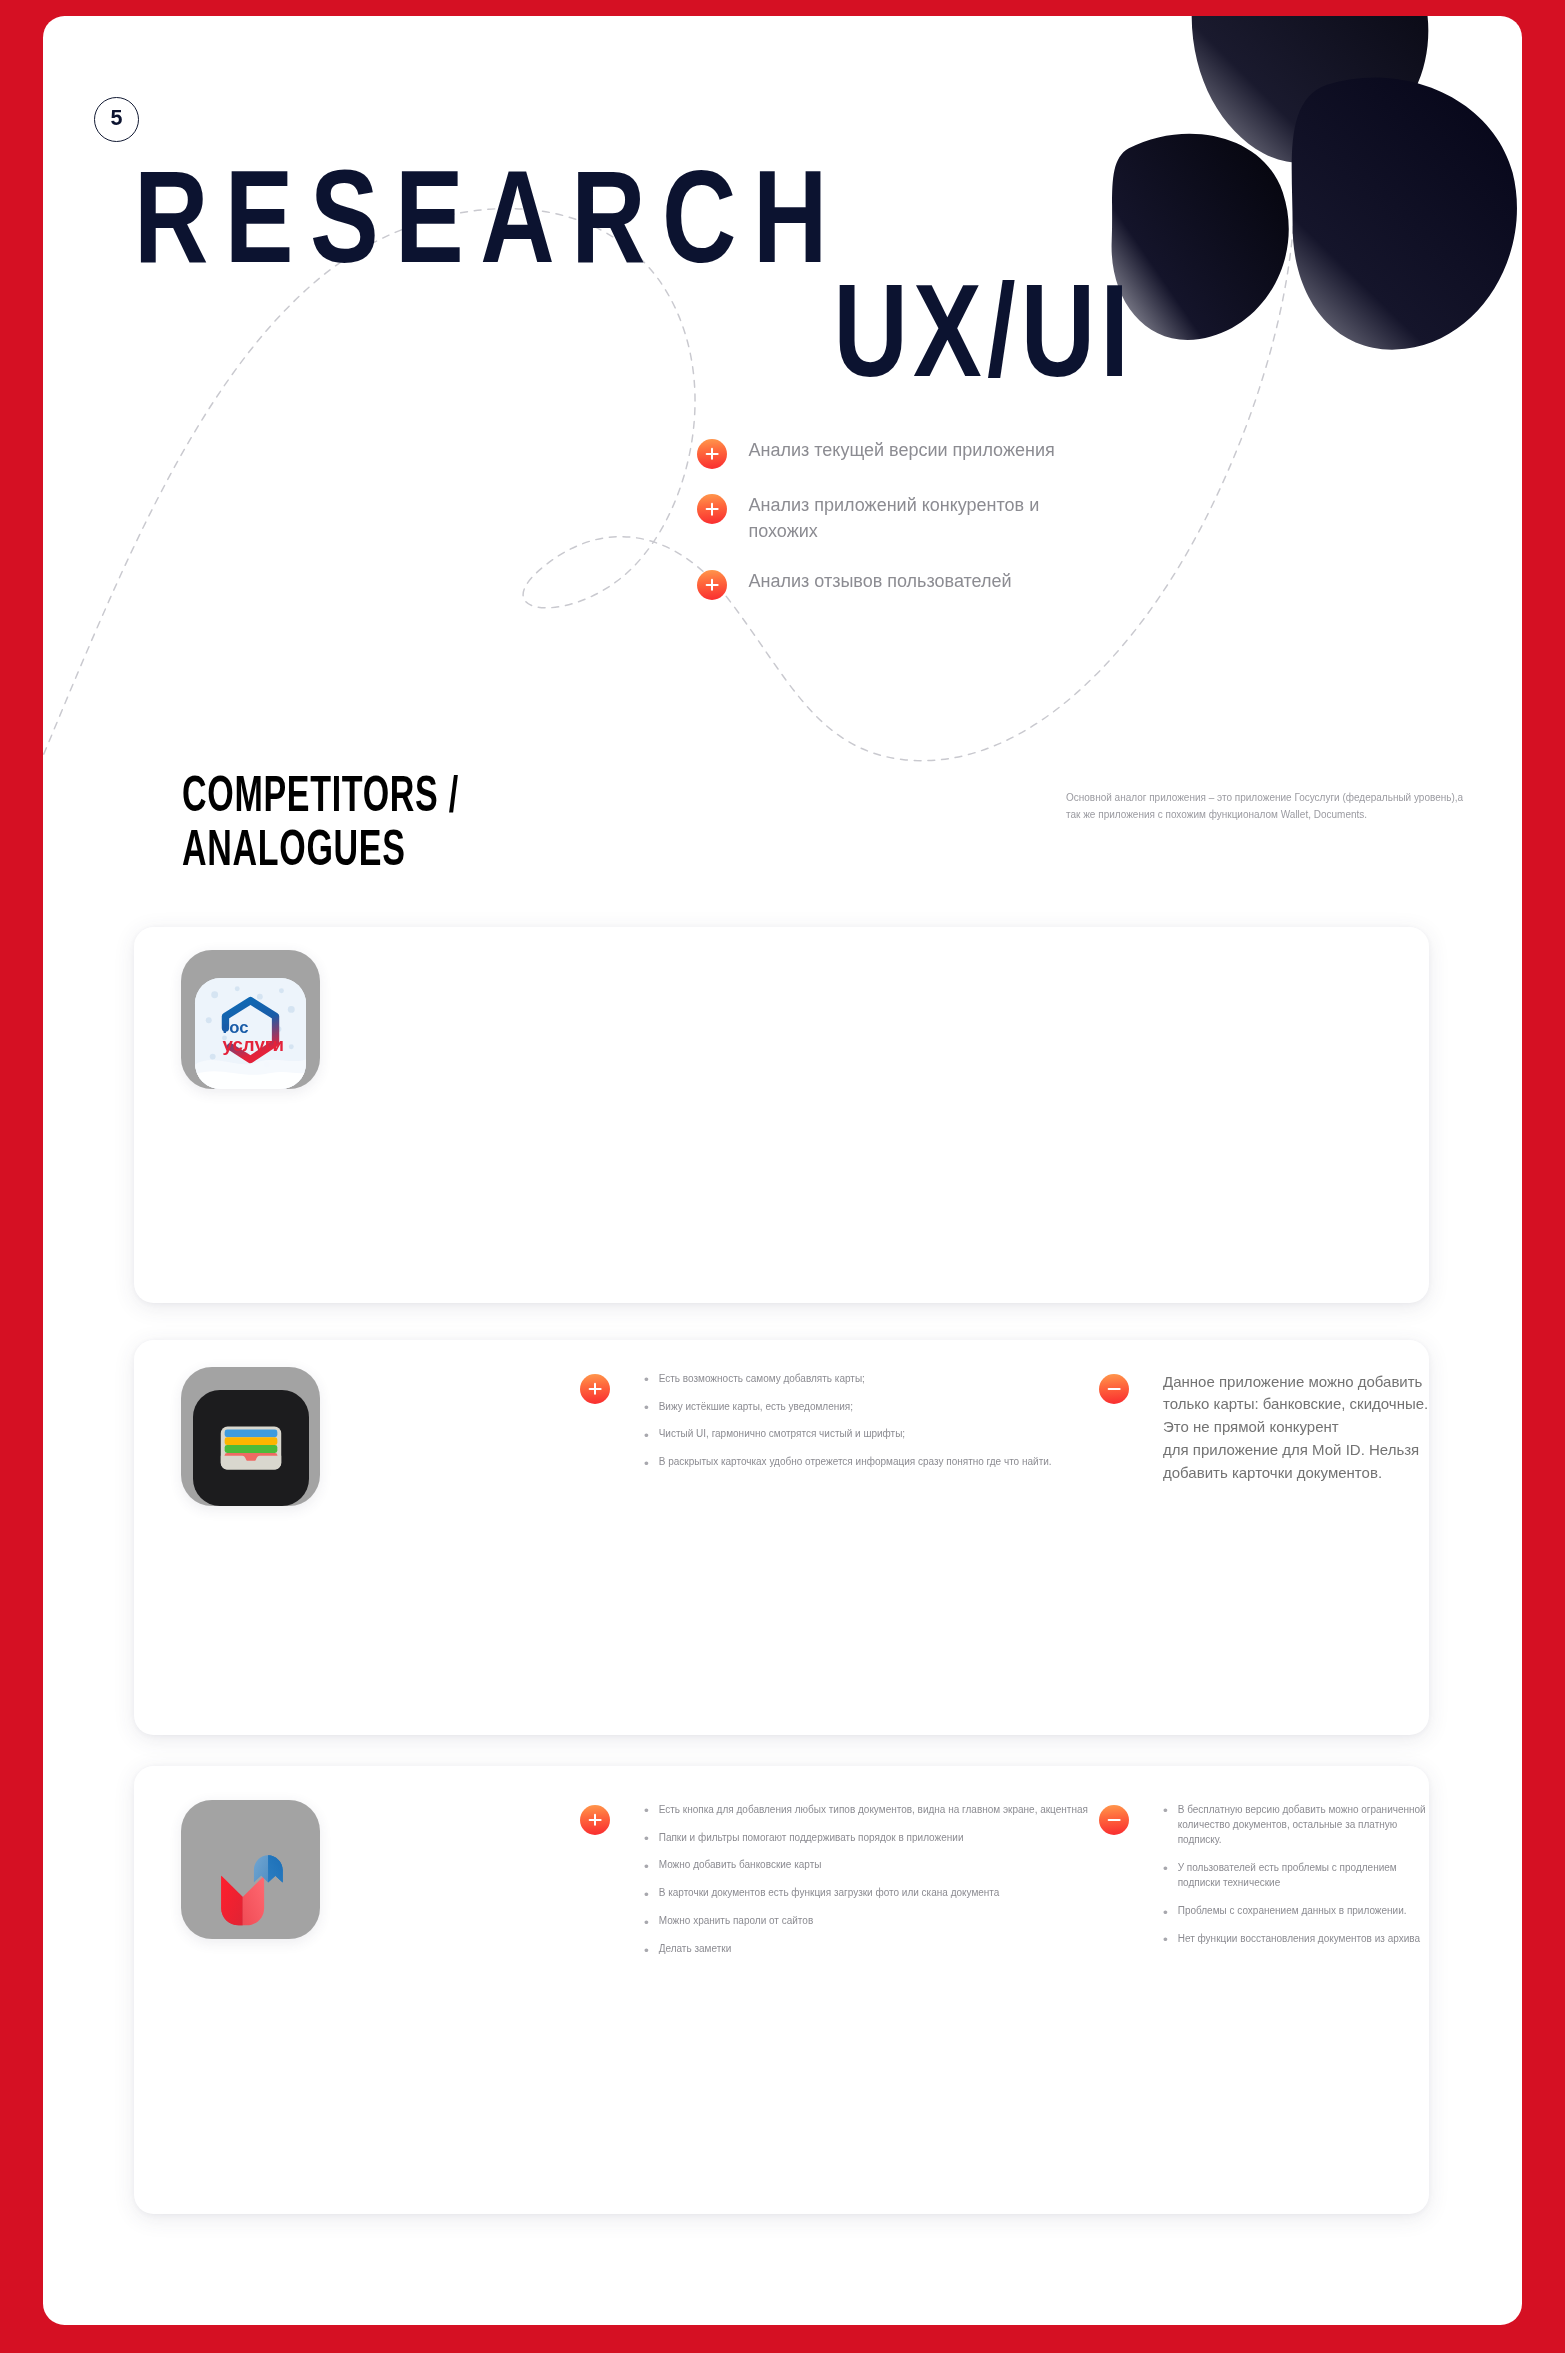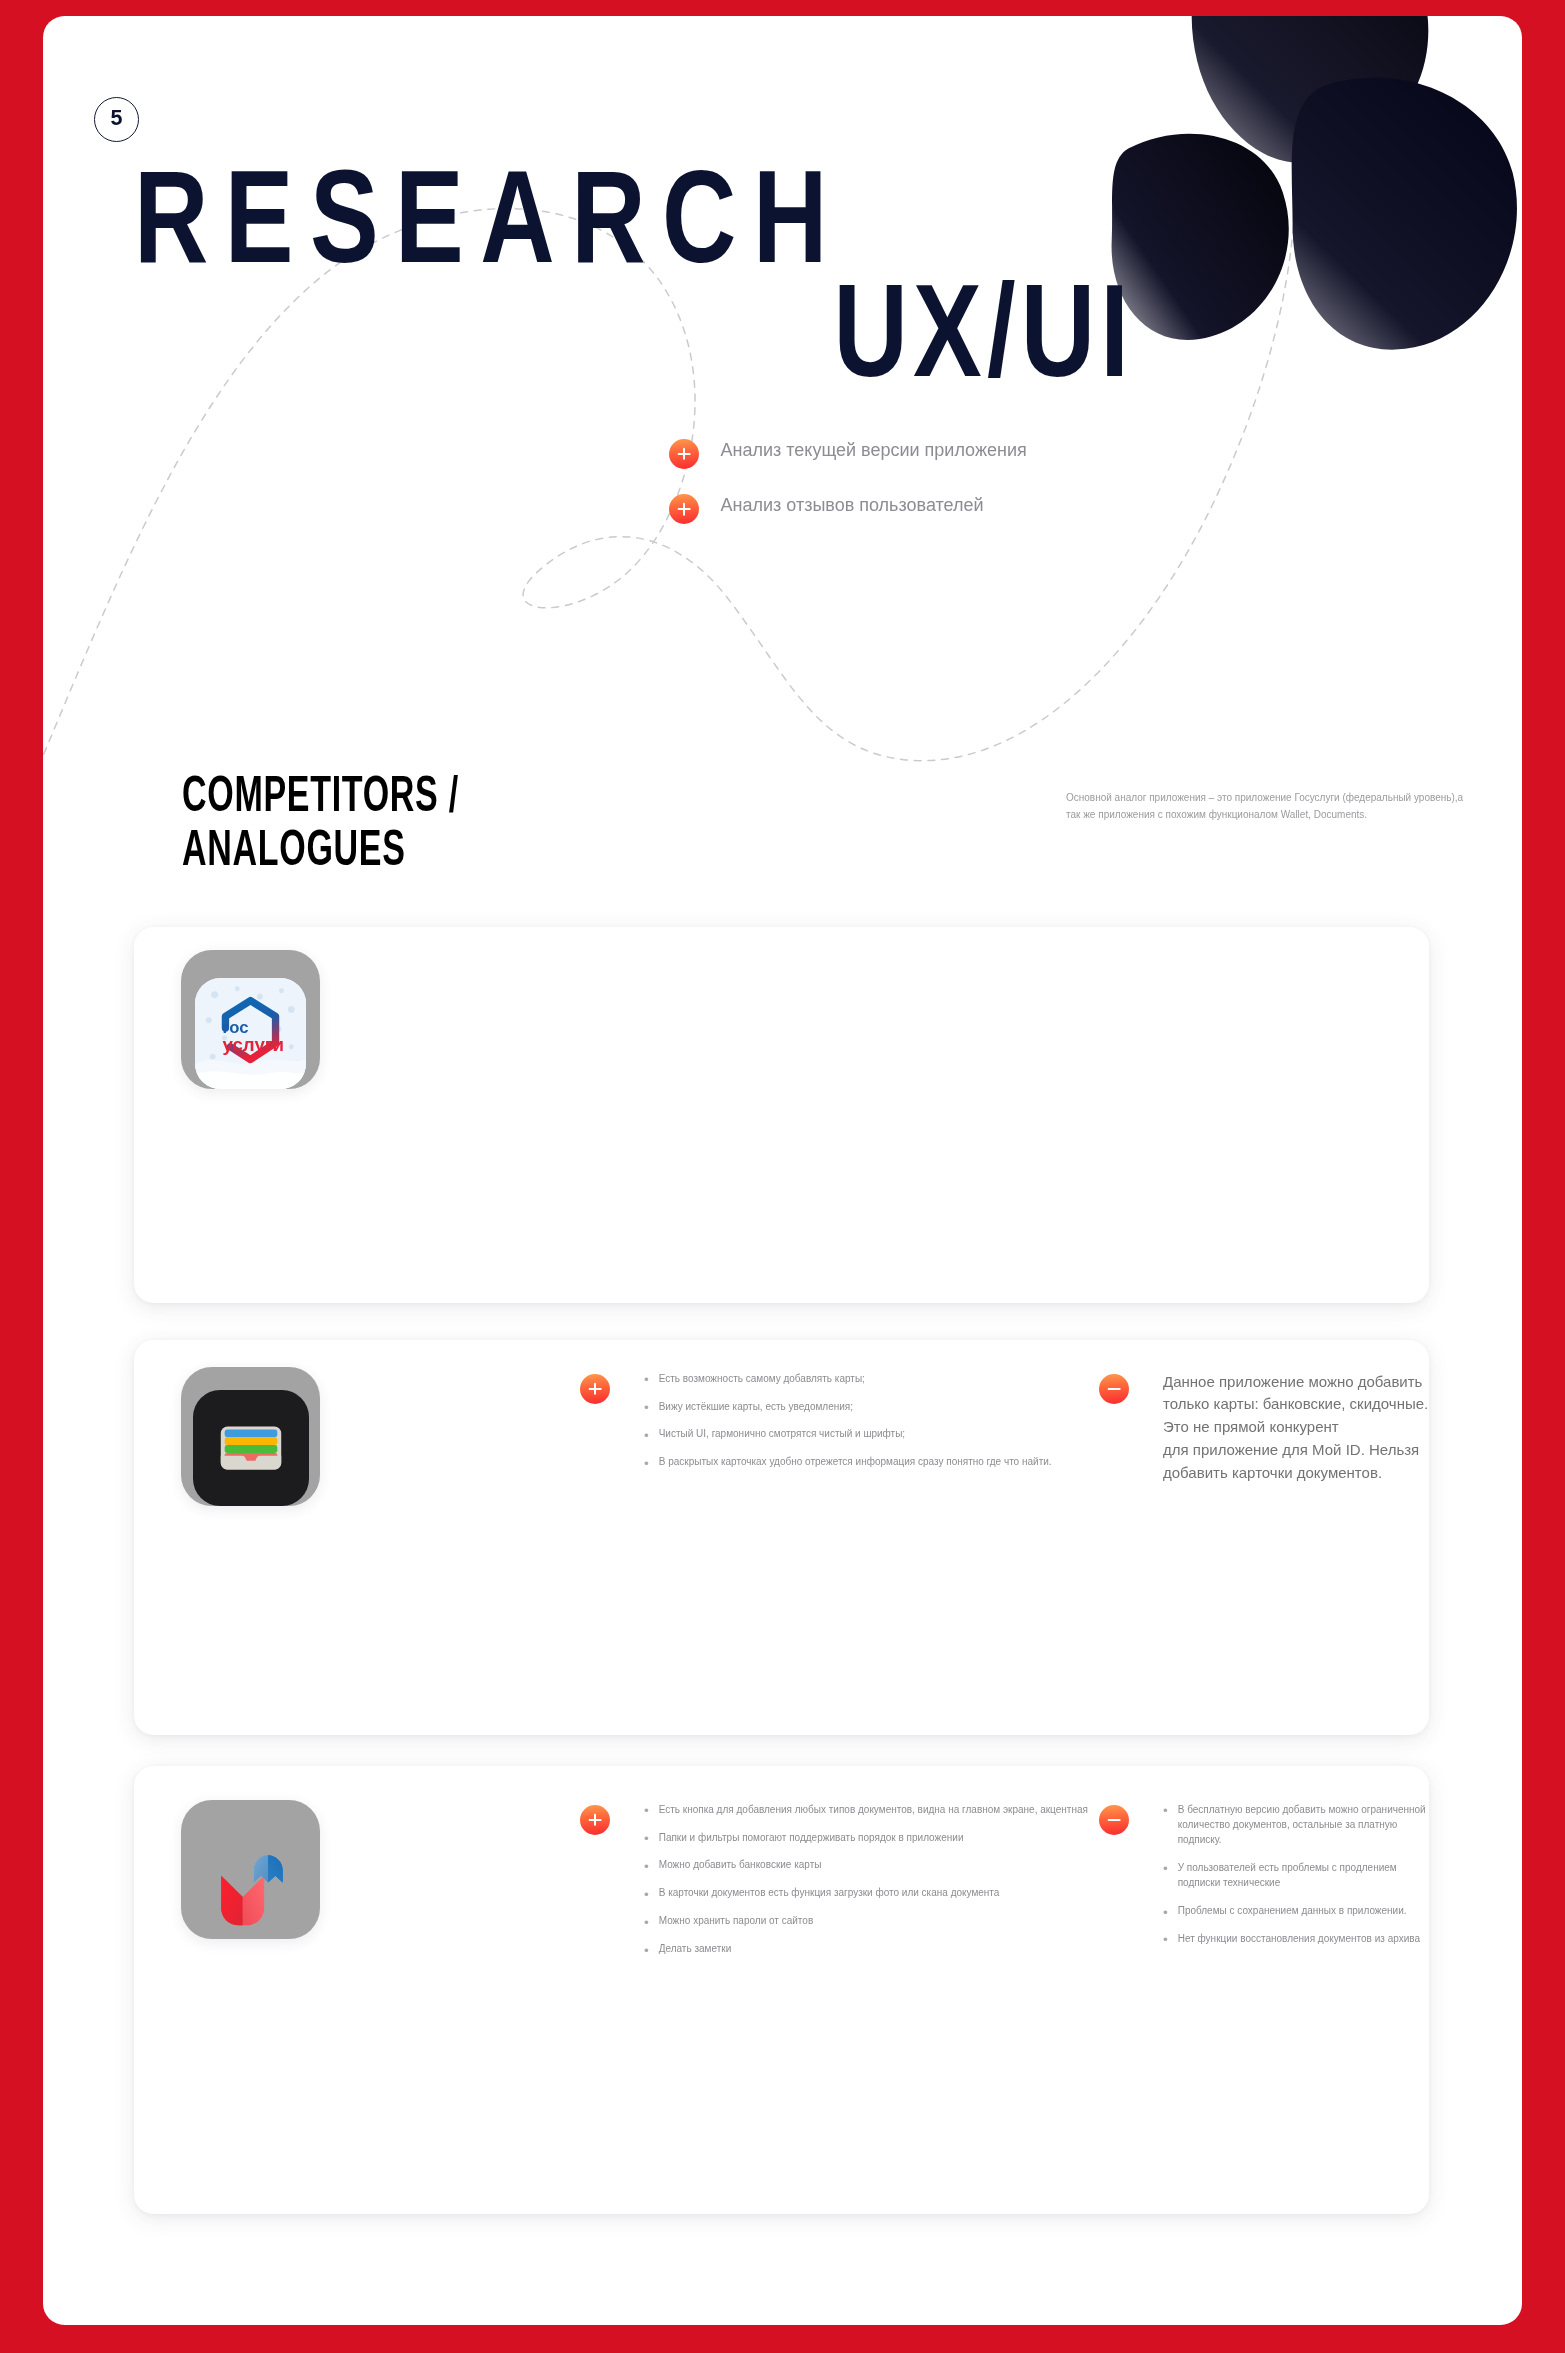--- a/index.html
+++ b/index.html
@@ -93,21 +93,21 @@
   .title-line.l2 {
     text-align: right;
     width: 1003px;
     letter-spacing: 0.05em;
     margin-top: 30px;
   }
 
   
   #intro-list {
     position: absolute;
-    left: 626px;
+    left: 654px;
     top: 422px;
     width: 440px;
   }
   .intro-item {
     display: flex;
     align-items: flex-start;
     margin-bottom: 24.5px;
   }
   .intro-item .pm { margin-top: 1px; }
   .intro-item .txt {
@@ -308,20 +308,24 @@
 
     <div id="title-block">
       <div class="title-line l1">RESEARCH</div>
       <div class="title-line l2">UX/UI</div>
     </div>
 
     <div id="intro-list">
       <div class="intro-item">
         <span class="pm plus"></span>
         <span class="txt">Анализ текущей версии приложения</span>
+      </div>
+      <div class="intro-item">
+        <span class="pm plus"></span>
+        <span class="txt">Анализ приложений конкурентов и похожих</span>
       </div>
       <div class="intro-item">
         <span class="pm plus"></span>
         <span class="txt">Анализ отзывов пользователей</span>
       </div>
     </div>
 
     <div id="section-head">
       <div class="sec-line">COMPETITORS /</div>
       <div class="sec-line">ANALOGUES</div>

